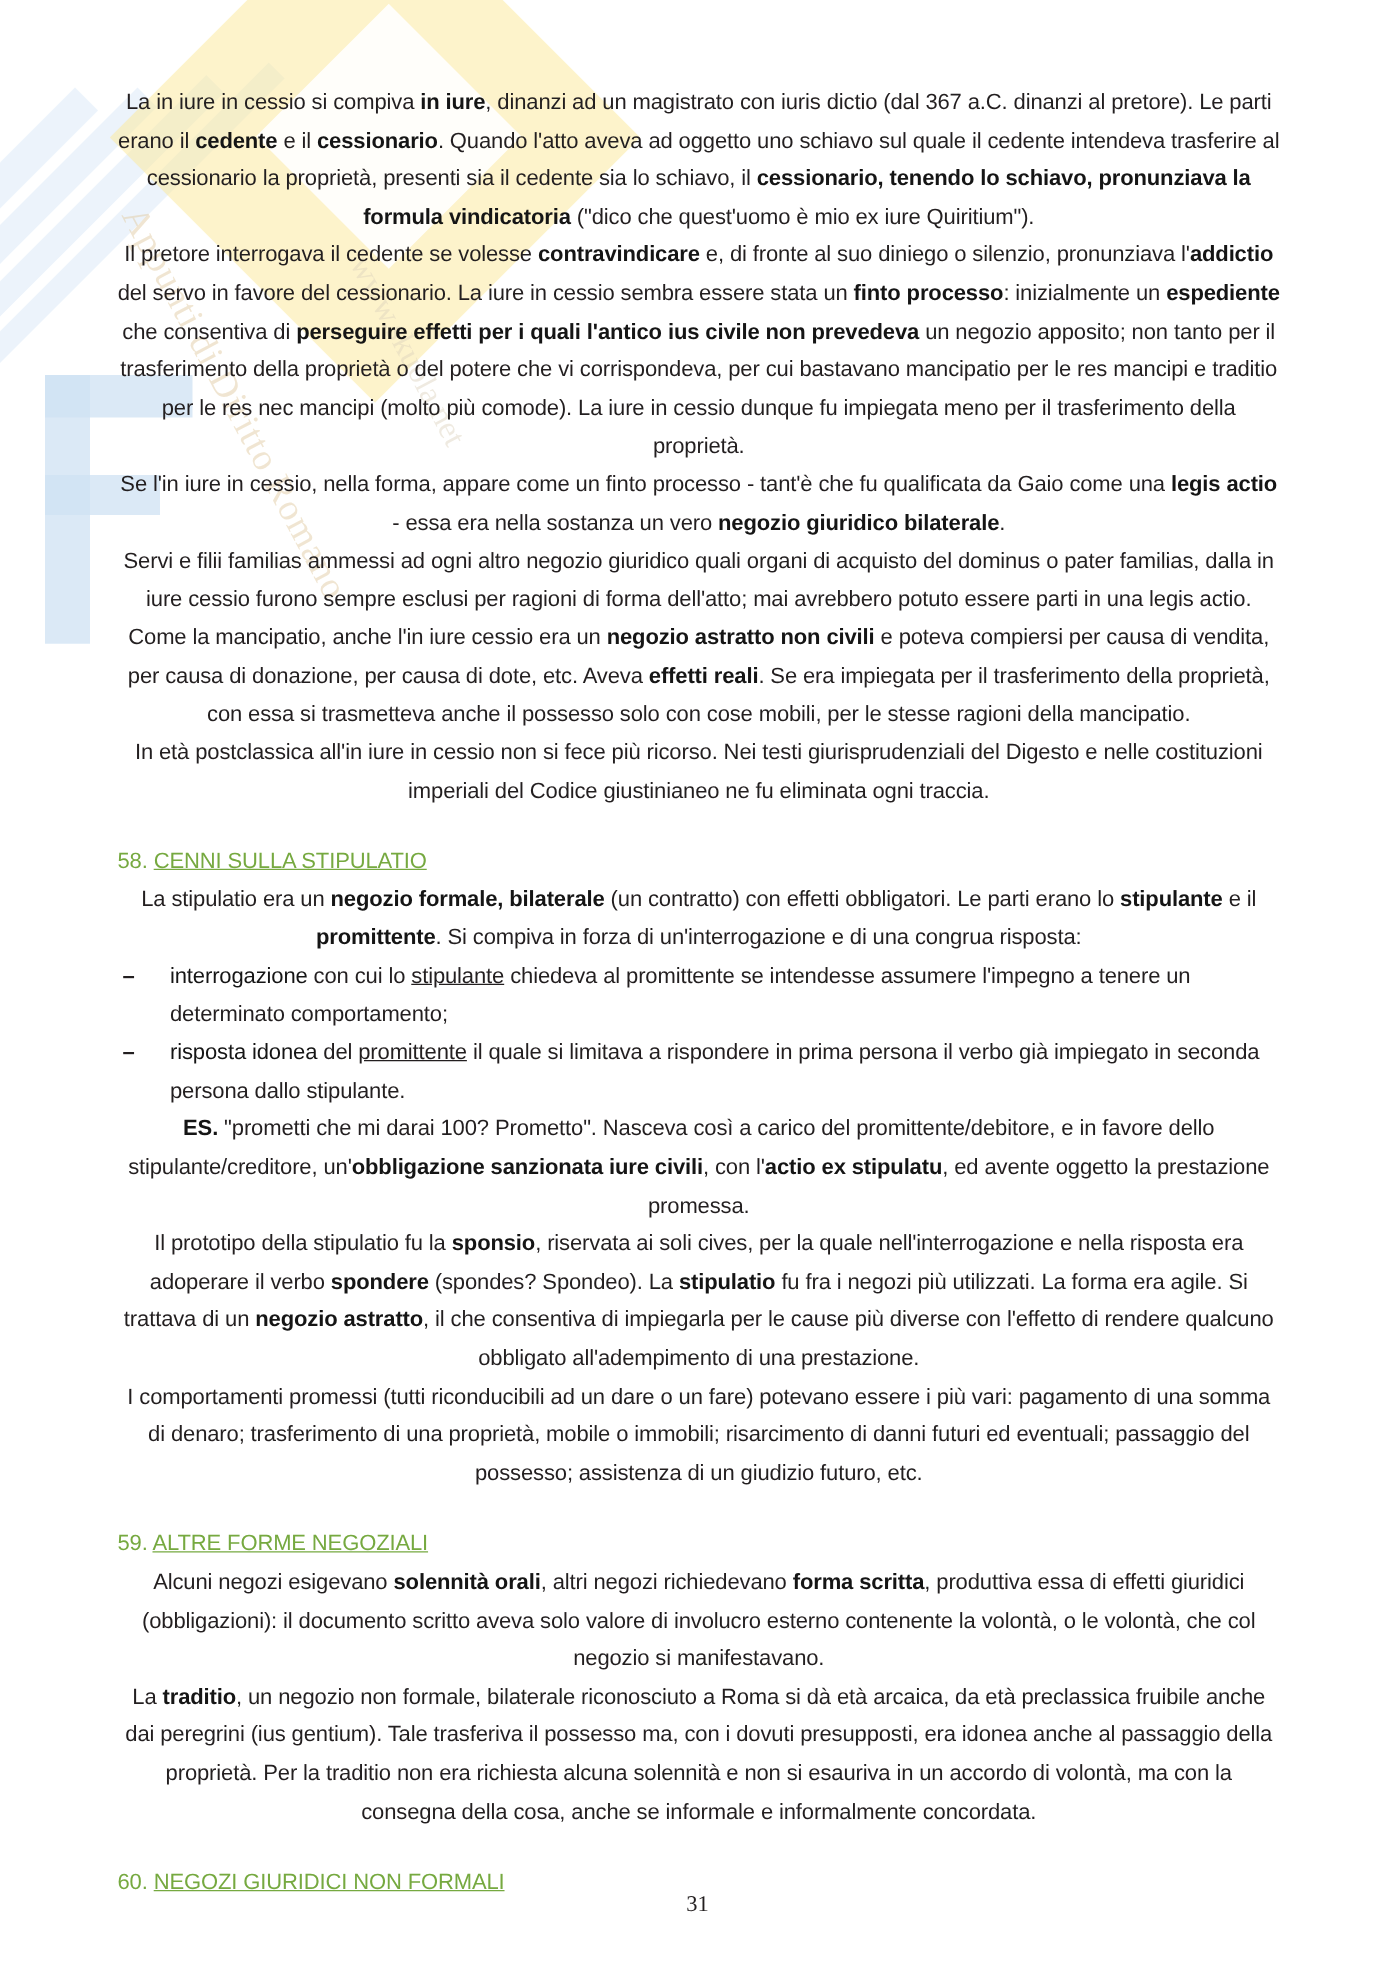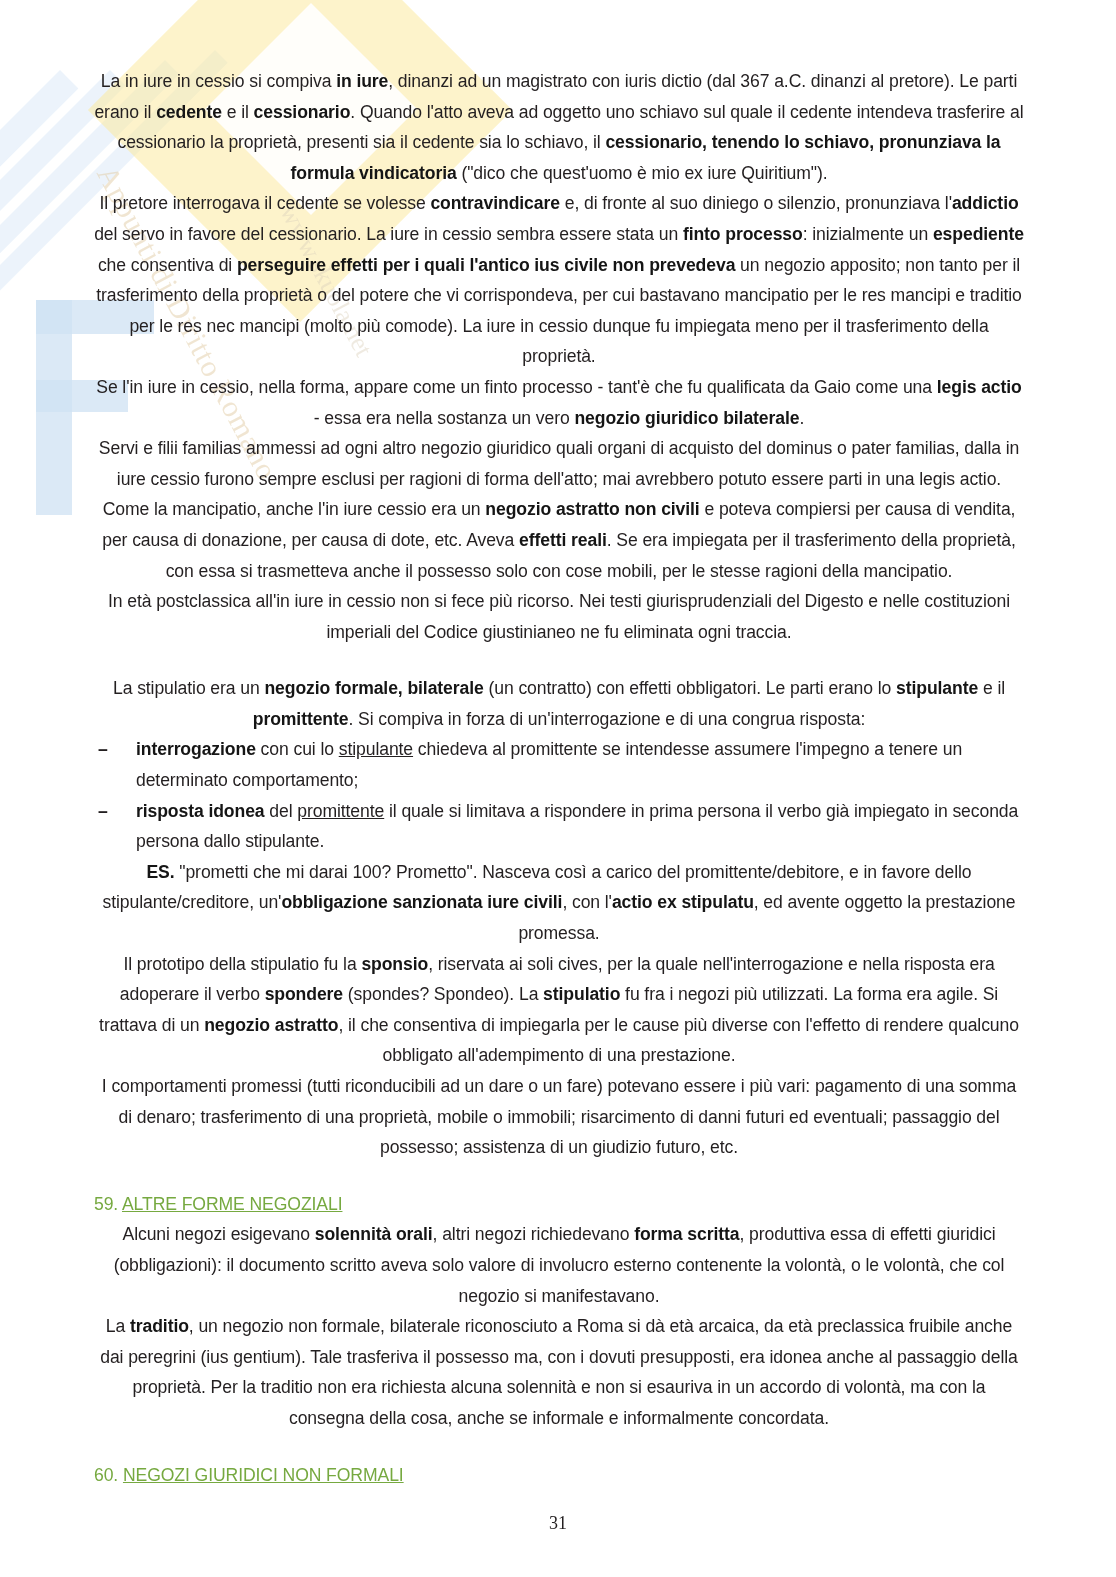--- a/index.html
+++ b/index.html
@@ -152,21 +152,21 @@
     color: #231f20;
     letter-spacing: -0.1px;
   }
   ul.dashlist li .dash {
     position: absolute;
     left: 4px;
     top: 0;
     font-weight: bold;
     color: #231f20;
   }
-  ul.dashlist li b { font-weight: bold; color: #151515; text-align: right; }
+  ul.dashlist li b { font-weight: normal; color: #151515; text-align: right; }
   ul.dashlist li u { text-decoration: underline; }
 
   .pagenum {
     position: absolute;
     left: 0;
     top: 1513px;
     width: 1116px;
     text-align: center;
     font-family: "Liberation Serif", serif;
     font-size: 18px;
@@ -194,20 +194,21 @@
   </div>
 
   <div class="content" id="content">
       <p class="para">La in iure in cessio si compiva <b>in iure</b>, dinanzi ad un magistrato con iuris dictio (dal 367 a.C. dinanzi al pretore). Le parti erano il <b>cedente</b> e il <b>cessionario</b>. Quando l'atto aveva ad oggetto uno schiavo sul quale il cedente intendeva trasferire al cessionario la proprietà, presenti sia il cedente sia lo schiavo, il <b>cessionario, tenendo lo schiavo, pronunziava la formula vindicatoria</b> ("dico che quest'uomo è mio ex iure Quiritium").</p>
       <p class="para">Il pretore interrogava il cedente se volesse <b>contravindicare</b> e, di fronte al suo diniego o silenzio, pronunziava l'<b>addictio</b> del servo in favore del cessionario. La iure in cessio sembra essere stata un <b>finto processo</b>: inizialmente un <b>espediente</b> che consentiva di <b>perseguire effetti per i quali l'antico ius civile non prevedeva</b> un negozio apposito; non tanto per il trasferimento della proprietà o del potere che vi corrispondeva, per cui bastavano mancipatio per le res mancipi e traditio per le res nec mancipi (molto più comode). La iure in cessio dunque fu impiegata meno per il trasferimento della proprietà.</p>
       <p class="para">Se l'in iure in cessio, nella forma, appare come un finto processo - tant'è che fu qualificata da Gaio come una <b>legis actio</b> - essa era nella sostanza un vero <b>negozio giuridico bilaterale</b>.</p>
       <p class="para">Servi e filii familias ammessi ad ogni altro negozio giuridico quali organi di acquisto del dominus o pater familias, dalla in iure cessio furono sempre esclusi per ragioni di forma dell'atto; mai avrebbero potuto essere parti in una legis actio.</p>
       <p class="para">Come la mancipatio, anche l'in iure cessio era un <b>negozio astratto non civili</b> e poteva compiersi per causa di vendita, per causa di donazione, per causa di dote, etc. Aveva <b>effetti reali</b>. Se era impiegata per il trasferimento della proprietà, con essa si trasmetteva anche il possesso solo con cose mobili, per le stesse ragioni della mancipatio.</p>
       <p class="para">In età postclassica all'in iure in cessio non si fece più ricorso. Nei testi giurisprudenziali del Digesto e nelle costituzioni imperiali del Codice giustinianeo ne fu eliminata ogni traccia.</p>
       <div class="gap-before-head"></div>
+      <h2 class="sect"><span class="num">58. </span><span class="ttl">CENNI SULLA STIPULATIO</span></h2>
       <p class="para">La stipulatio era un <b>negozio formale, bilaterale</b> (un contratto) con effetti obbligatori. Le parti erano lo <b>stipulante</b> e il <b>promittente</b>. Si compiva in forza di un'interrogazione e di una congrua risposta:</p>
       <ul class="dashlist">
         <li><span class="dash">–</span><b>interrogazione</b> con cui lo <u>stipulante</u> chiedeva al promittente se intendesse assumere l'impegno a tenere un determinato comportamento;</li>
         <li><span class="dash">–</span><b>risposta idonea</b> del <u>promittente</u> il quale si limitava a rispondere in prima persona il verbo già impiegato in seconda persona dallo stipulante.</li>
       </ul>
       <p class="para"><b>ES.</b> "prometti che mi darai 100? Prometto". Nasceva così a carico del promittente/debitore, e in favore dello stipulante/creditore, un'<b>obbligazione sanzionata iure civili</b>, con l'<b>actio ex stipulatu</b>, ed avente oggetto la prestazione promessa.</p>
       <p class="para">Il prototipo della stipulatio fu la <b>sponsio</b>, riservata ai soli cives, per la quale nell'interrogazione e nella risposta era adoperare il verbo <b>spondere</b> (spondes? Spondeo). La <b>stipulatio</b> fu fra i negozi più utilizzati. La forma era agile. Si trattava di un <b>negozio astratto</b>, il che consentiva di impiegarla per le cause più diverse con l'effetto di rendere qualcuno obbligato all'adempimento di una prestazione.</p>
       <p class="para">I comportamenti promessi (tutti riconducibili ad un dare o un fare) potevano essere i più vari: pagamento di una somma di denaro; trasferimento di una proprietà, mobile o immobili; risarcimento di danni futuri ed eventuali; passaggio del possesso; assistenza di un giudizio futuro, etc.</p>
       <div class="gap-before-head"></div>
       <h2 class="sect"><span class="num">59. </span><span class="ttl">ALTRE FORME NEGOZIALI</span></h2>

